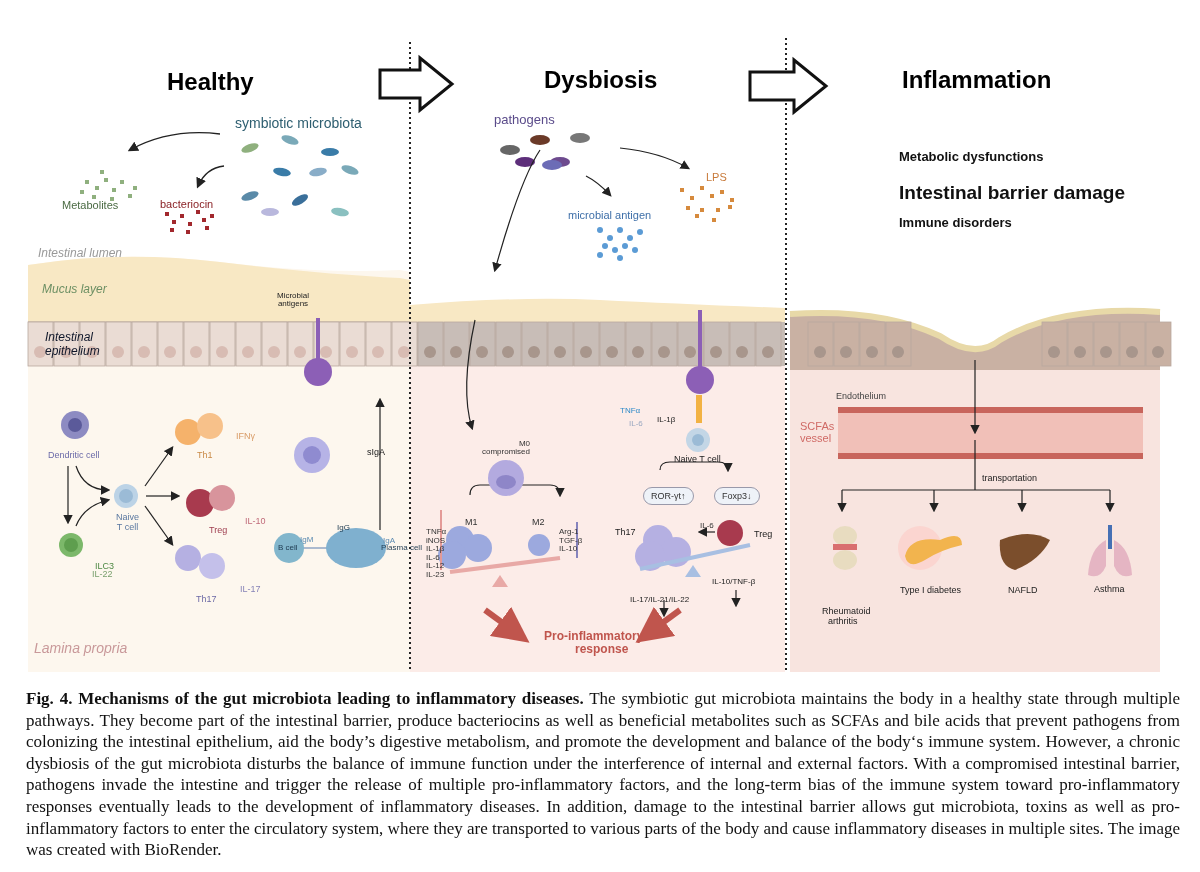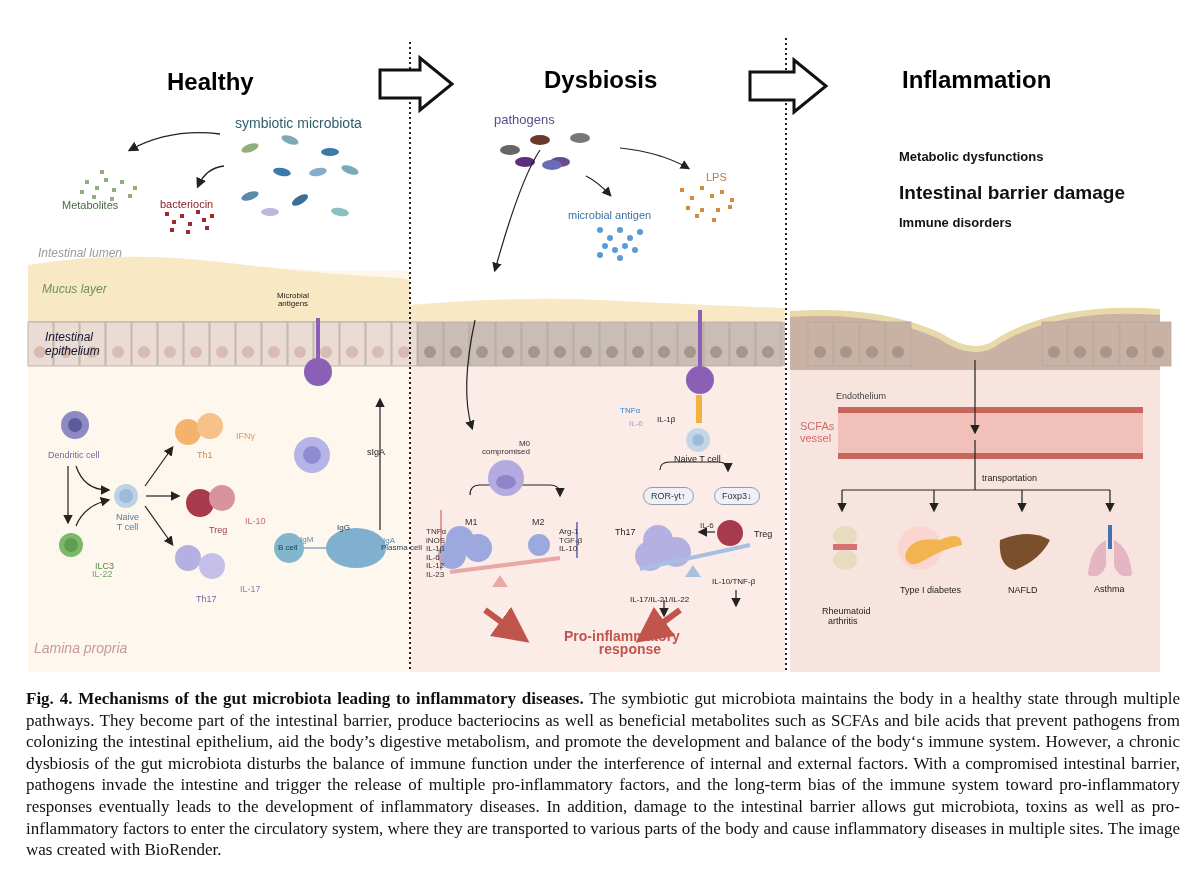--- a/index.html
+++ b/index.html
@@ -362,21 +362,21 @@
   <div class="lbl tiny" style="left:629px;top:420px;color:#9aa8c0;">IL-6</div>
   <div class="lbl tiny" style="left:657px;top:416px;color:#222;">IL-1β</div>
   <div class="lbl sm" style="left:674px;top:455px;color:#222;">Naive T cell</div>
   <div class="pill" style="left:643px;top:487px;">ROR-γt↑</div>
   <div class="pill" style="left:714px;top:487px;">Foxp3↓</div>
   <div class="lbl sm" style="left:615px;top:528px;color:#222;">Th17</div>
   <div class="lbl sm" style="left:754px;top:530px;color:#222;">Treg</div>
   <div class="lbl tiny" style="left:700px;top:522px;color:#333;">IL-6</div>
   <div class="lbl tiny" style="left:630px;top:596px;color:#222;">IL-17/IL-21/IL-22</div>
   <div class="lbl tiny" style="left:712px;top:578px;color:#222;">IL-10/TNF-β</div>
-  <div class="lbl" style="left:564px;top:630px;font-size:14px;font-weight:bold;color:#c0554d;text-align:center;line-height:13px;"><span>Pro-inflammatory</span><br><span style="margin-left:16px">response</span></div>
+  <div class="lbl" style="left:544px;top:630px;font-size:12px;font-weight:bold;color:#c0554d;text-align:center;line-height:13px;"><span>Pro-inflammatory</span><br><span style="margin-left:16px">response</span></div>
 
   <div class="lbl" style="left:899px;top:150px;font-size:13px;font-weight:bold;color:#111;">Metabolic dysfunctions</div>
   <div class="lbl" style="left:899px;top:183px;font-size:19px;font-weight:bold;color:#111;">Intestinal barrier damage</div>
   <div class="lbl" style="left:899px;top:216px;font-size:13px;font-weight:bold;color:#111;">Immune disorders</div>
   <div class="lbl sm" style="left:836px;top:392px;color:#444;">Endothelium</div>
   <div class="lbl md" style="left:800px;top:420px;color:#d06a66;line-height:12px;"><span>SCFAs</span><br><span>vessel</span></div>
   <div class="lbl sm" style="left:982px;top:474px;color:#222;">transportation</div>
   <div class="lbl sm" style="left:822px;top:590px;color:#222;line-height:10px;margin-top:16px;"><span>Rheumatoid</span><br><span style="margin-left:6px">arthritis</span></div>
   <div class="lbl sm" style="left:900px;top:586px;color:#222;text-align:center;">Type I diabetes</div>
   <div class="lbl sm" style="left:1008px;top:586px;color:#222;">NAFLD</div>

